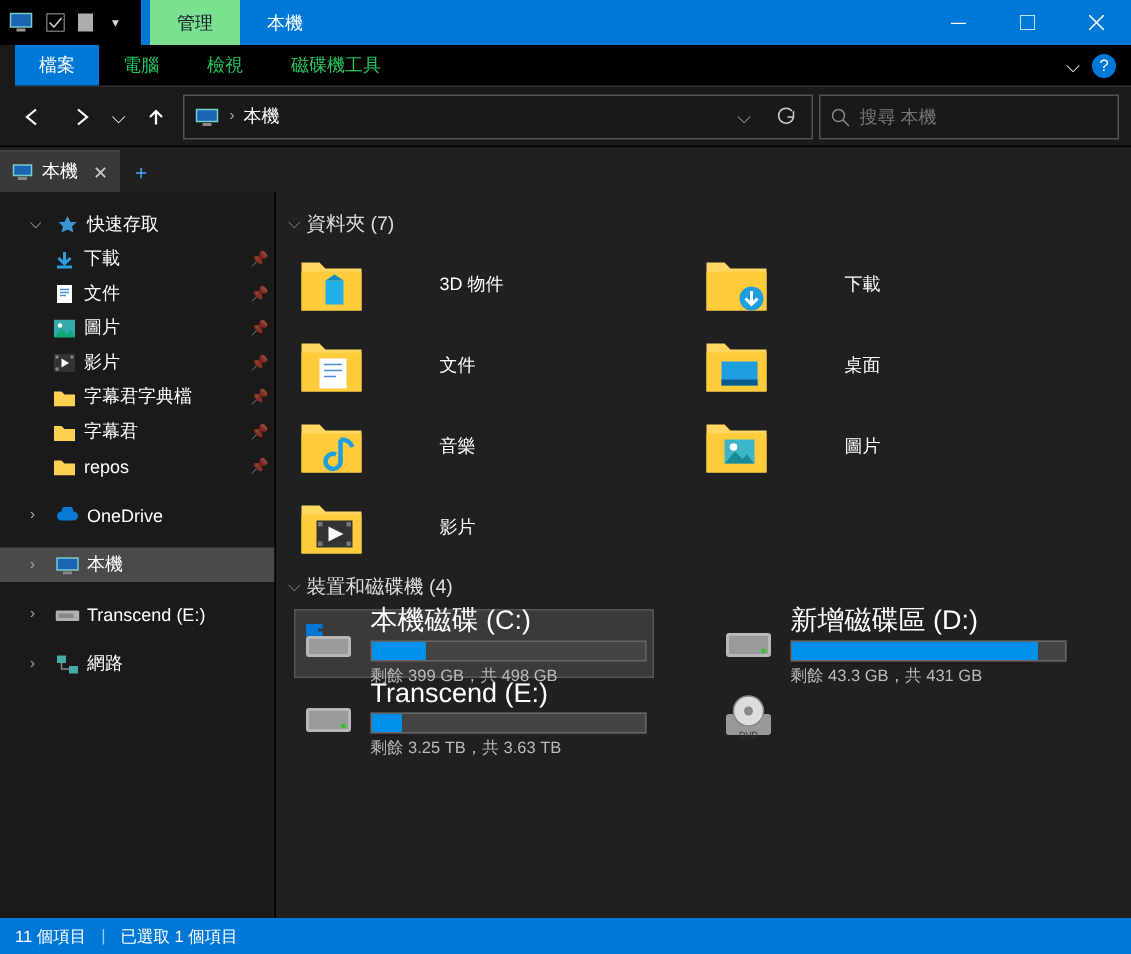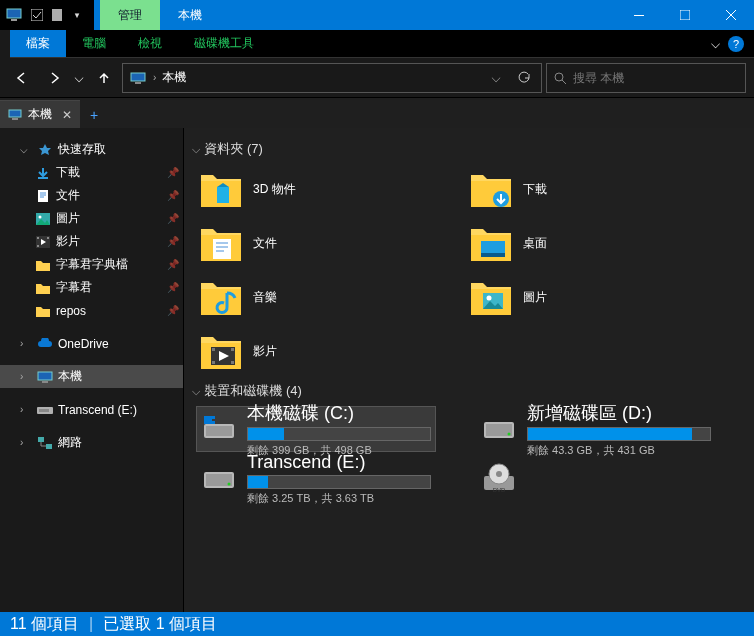--- a/index.html
+++ b/index.html
@@ -45,32 +45,32 @@
 .tree-label { flex: 1; }
 .tree-pin { width: 16px; opacity: 0.5; font-size: 10px; }
 .tree-row.l1 { padding-left: 20px; }
 
 .content { flex: 1; background: #202020; overflow: auto; padding: 6px 12px; }
 .group-header { display: flex; align-items: center; color: #ddd; margin: 6px 0 6px -4px; font-size: 13px; gap: 4px; }
 .grp-chev { color: #888; font-size: 11px; }
 .folder-grid { display: flex; flex-wrap: wrap; gap: 4px 40px; }
 .folder-item { width: 230px; height: 50px; display: flex; align-items: center; gap: 10px; padding: 2px 2px; border:1px solid transparent; }
 .folder-icon { width: 44px; height: 44px; display: flex; align-items: center; justify-content: center; position: relative; }
-.folder-label { font-size: 12px; }
+.folder-label { font-size: 12px; margin-left: 40px; }
 
 .drive-item { width: 240px; height: 46px; display: flex; align-items: center; gap: 10px; padding: 2px 4px; border:1px solid transparent; }
 .drive-item.sel { background:#3a3a3a; border:1px solid #555;}
 .drive-icon { width: 36px; height: 36px; display: flex; align-items: center; justify-content: center; }
 .drive-info { flex: 1; display: flex; flex-direction: column; gap: 2px; }
 .drive-name { font-size: 18px; }
 .progress { width: 100%; height: 14px; background: #444; border: 1px solid #666; }
 .progress-fill { height: 100%; background: #0091ea; }
 .drive-stats { font-size: 11px; color: #bbb; }
 
-.statusbar { height: 24px; background: #0078d7; display: flex; align-items: center; padding: 0 10px; gap: 10px; font-size: 16px; }
+.statusbar { height: 24px; background: #0078d7; display: flex; align-items: center; padding: 0 10px; gap: 10px; font-size: 11px; }
 .sb-div { color: rgba(255,255,255,0.6); }
 
 svg { display: block; }
 </style>
 </head>
 <body>
 
 <div class="titlebar">
   <div class="sys-icons">
     <span class="sys-icon">

